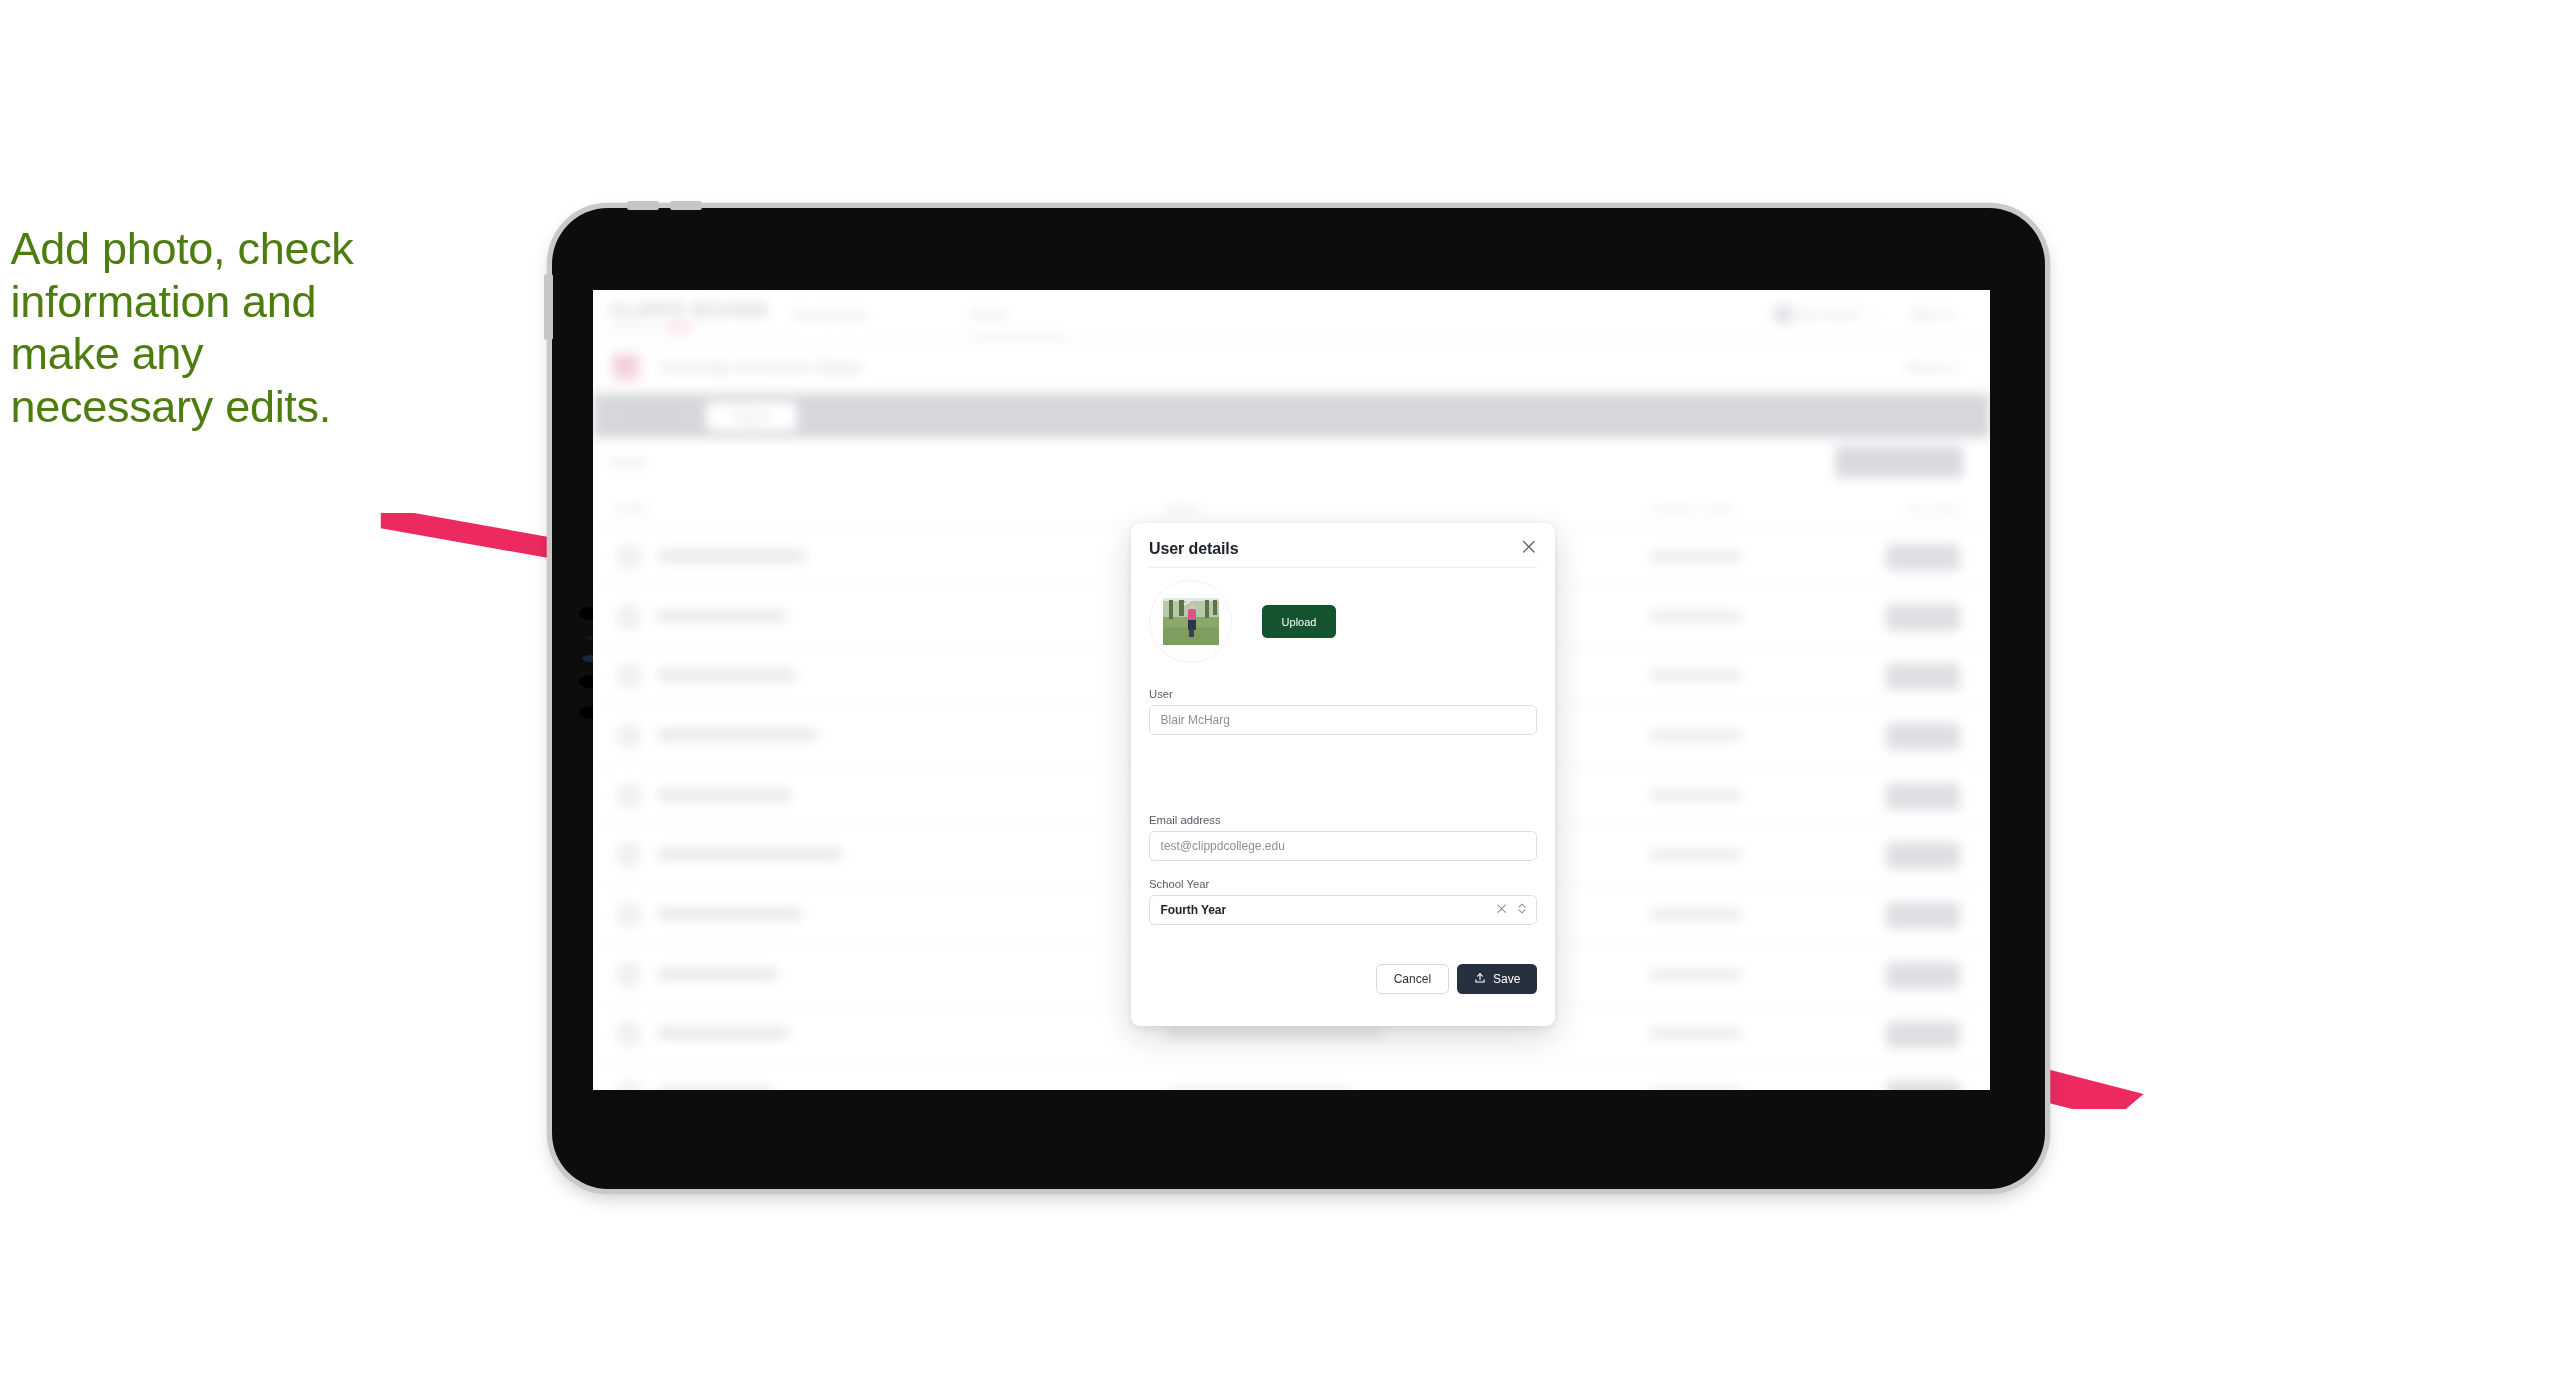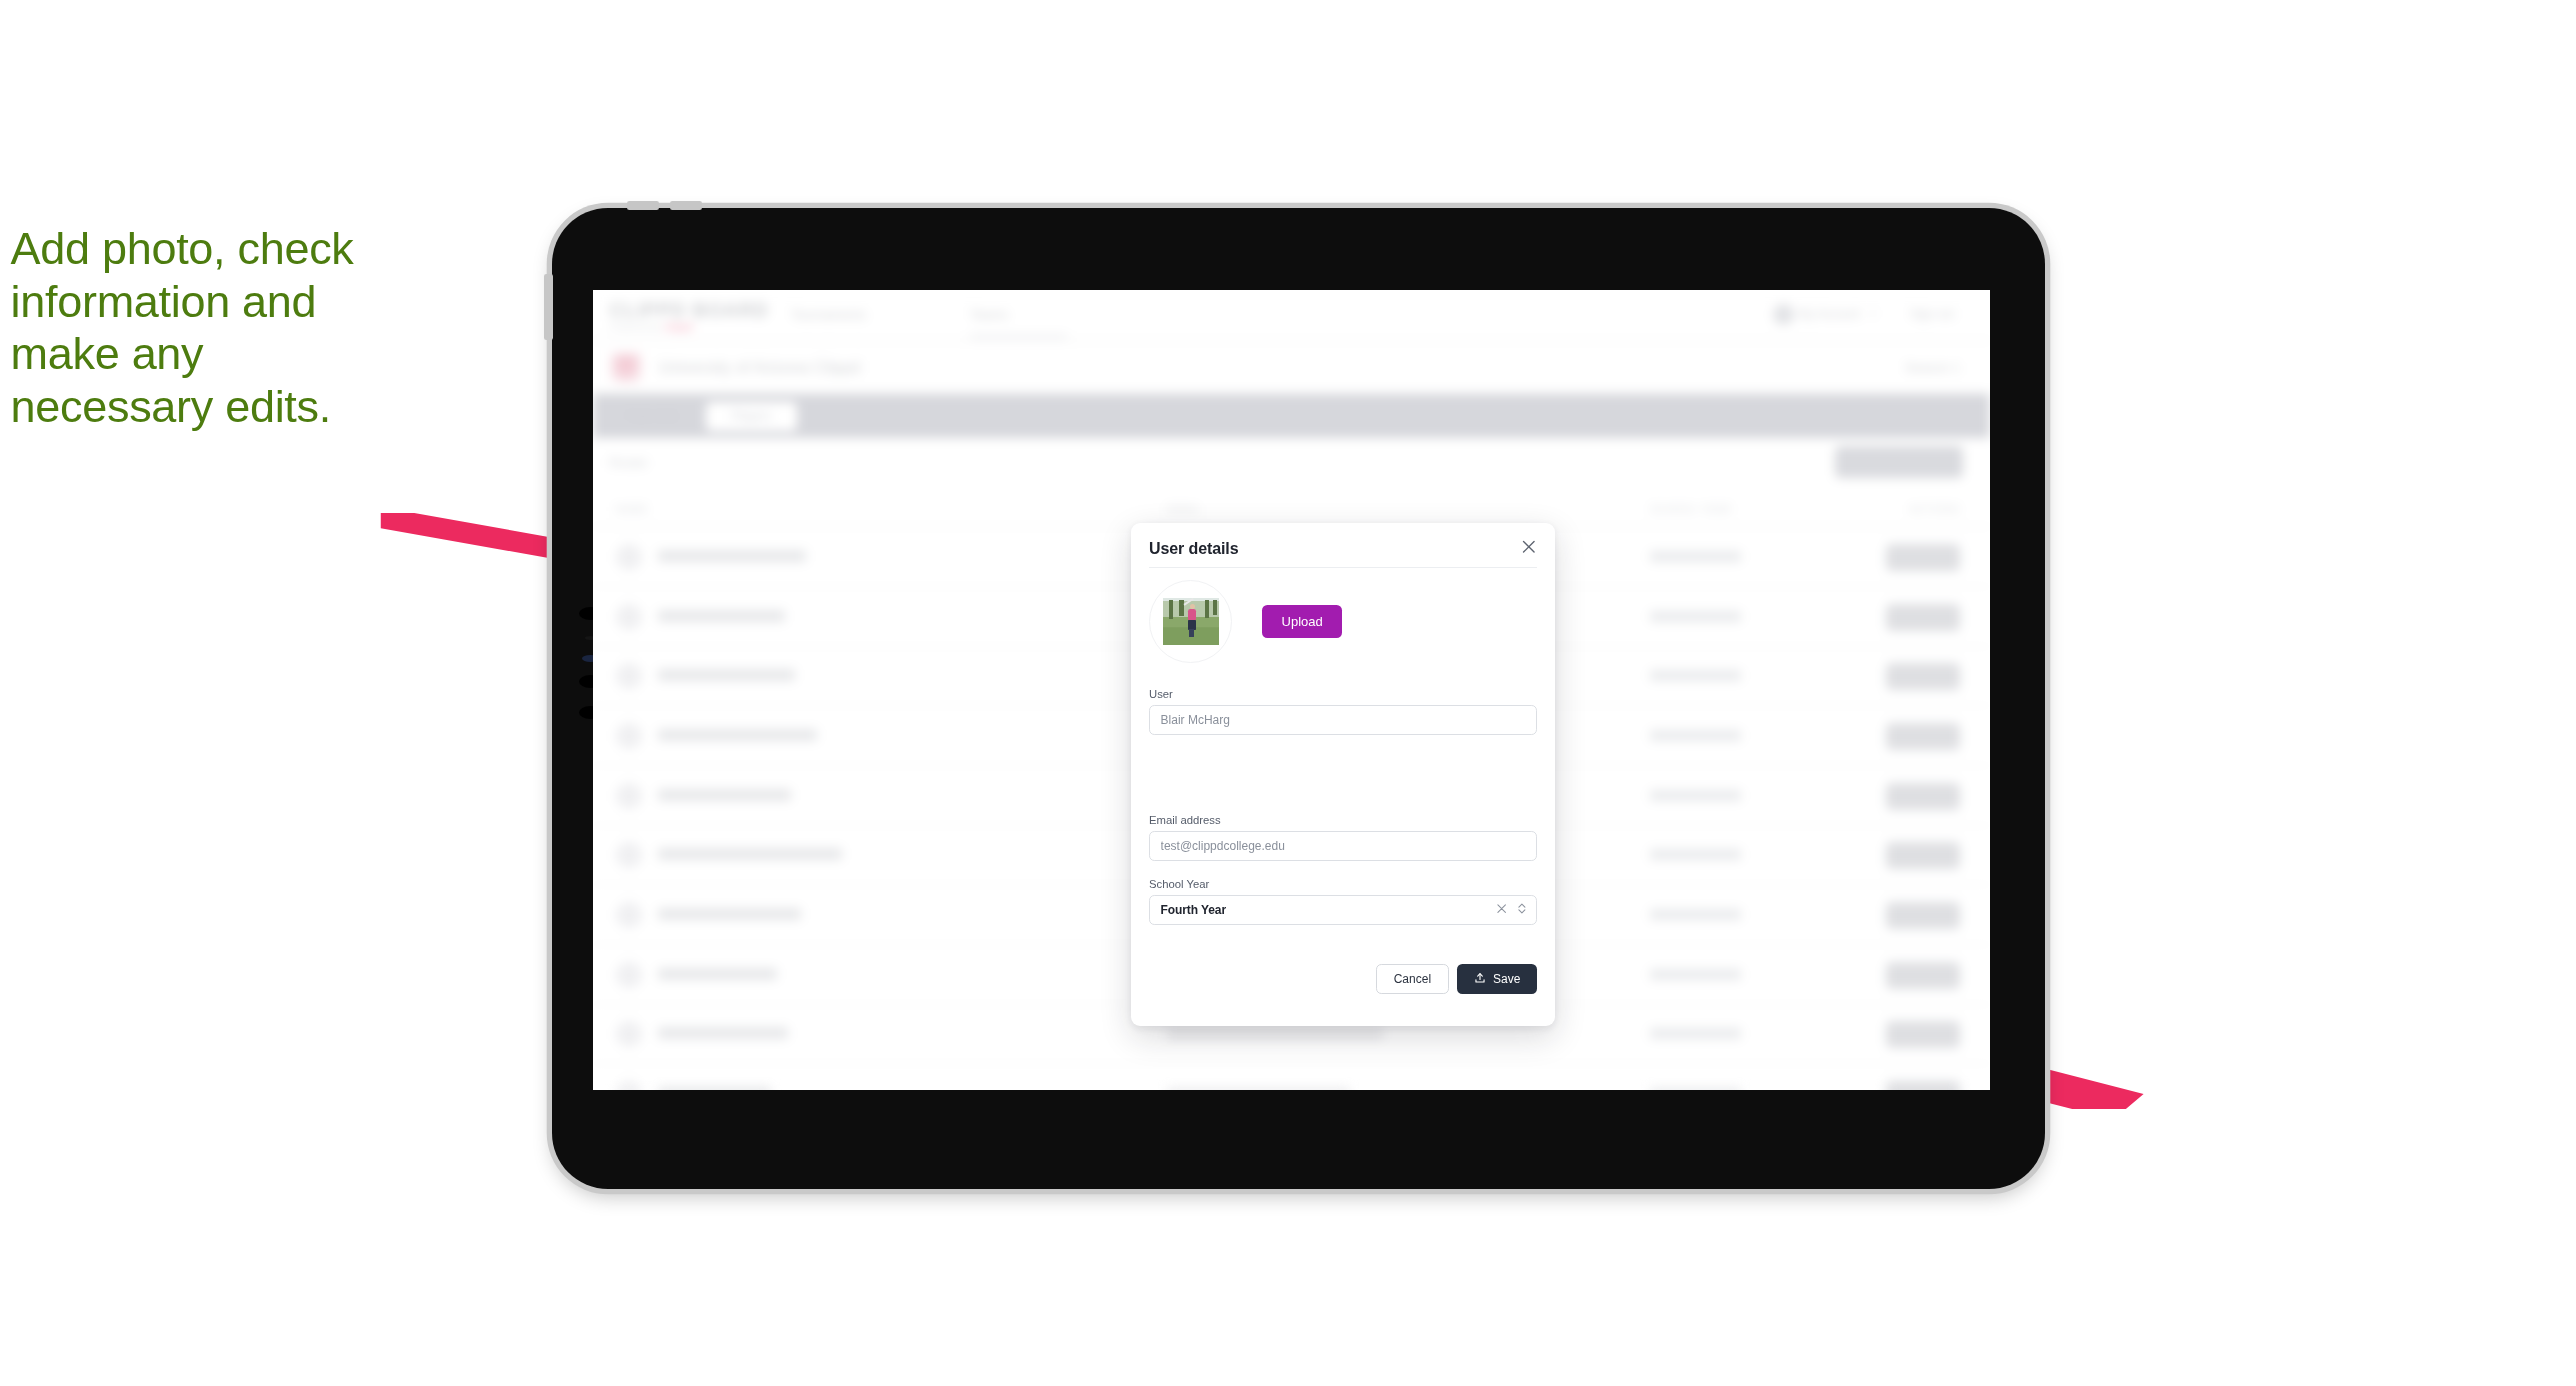--- a/index.html
+++ b/index.html
@@ -275,24 +275,24 @@
     width: 5.3px; height: 7.5px; background: #36405a;
   }
   #avatar-photo .club {
     position: absolute; left: 20.4px; top: 3px;
     width: 10.6px; height: 1.5px; background: #e8e8e8;
     transform: rotate(-34deg);
   }
 
   #upload-btn {
     height: 33px; padding: 0 19.6px;
-    background: #a21caf; color: #ffffff;
+    background: #14532d; color: #ffffff;
     border: none; border-radius: 5.3px;
     font-family: "Liberation Sans", sans-serif;
-    font-size: 13px; font-weight: 400;
+    font-size: 11px; font-weight: 400;
     cursor: pointer;
     display: flex; align-items: center; justify-content: center;
   }
 
   .field { position: absolute; left: 18px; width: 388px; }
   .field-label {
     font-size: 11.3px; color: #555c6a; margin-bottom: 5.3px; display: block;
   }
   .field-input {
     width: 100%; height: 30px;

